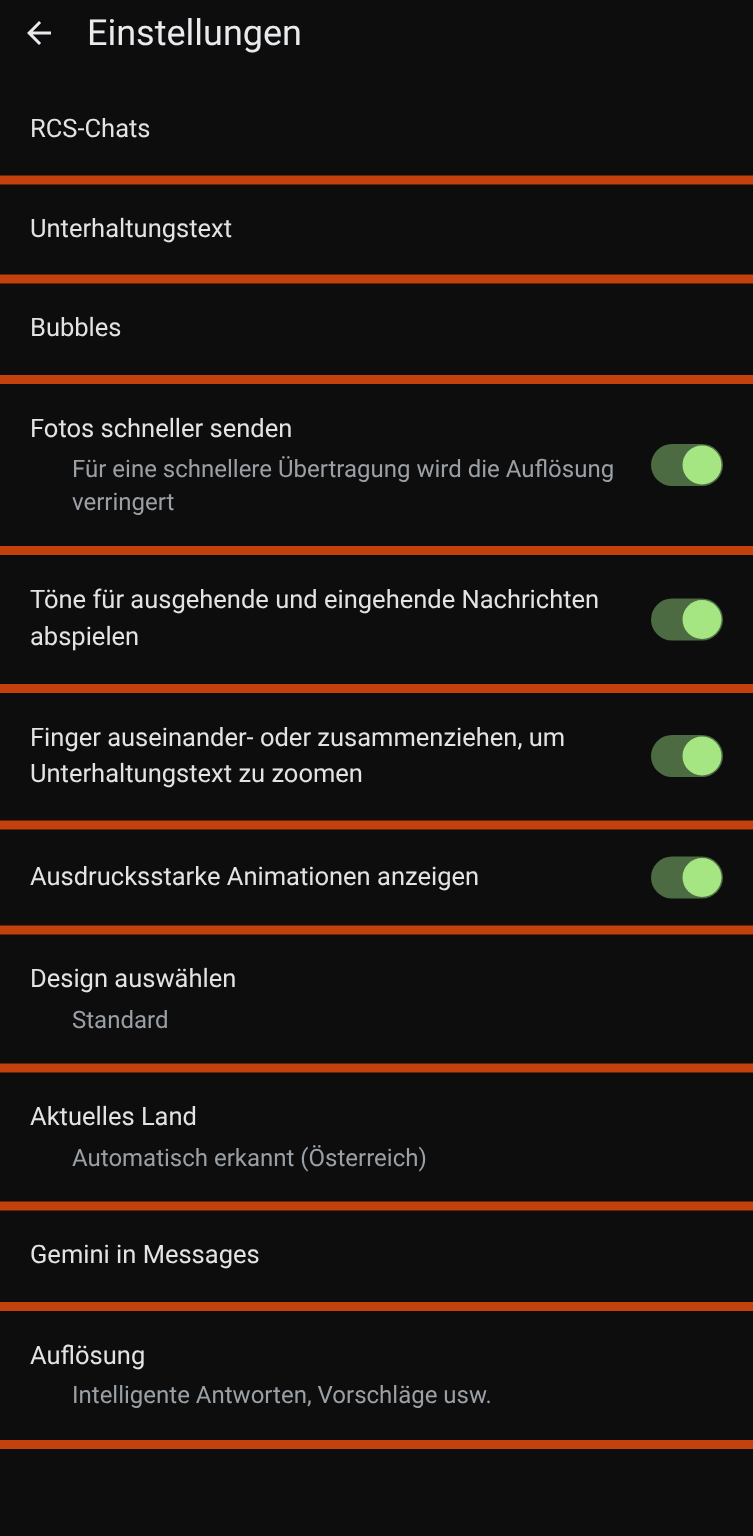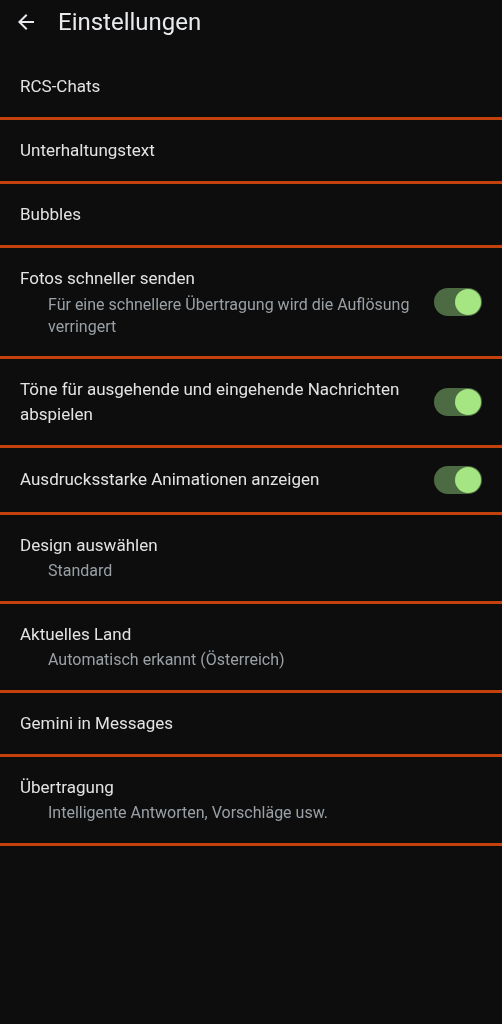--- a/index.html
+++ b/index.html
@@ -36,21 +36,21 @@
     }
     .list {
       display: flex;
       flex-direction: column;
     }
     .item {
       display: flex;
       align-items: center;
       justify-content: space-between;
       padding: 18px 20px 18px 20px;
-      border-bottom: 3px solid #c2410c;
+      border-bottom: 6px solid #c2410c;
       cursor: pointer;
       min-height: 64px;
     }
     .item-text {
       flex: 1;
       padding-right: 16px;
     }
     .item-title {
       font-size: 17px;
       color: #e3e3e3;
@@ -124,20 +124,28 @@
     <div class="item">
       <div class="item-text">
         <div class="item-title">Töne für ausgehende und eingehende Nachrichten abspielen</div>
       </div>
       <div class="toggle on">
         <div class="toggle-thumb"></div>
       </div>
     </div>
     <div class="item">
       <div class="item-text">
+        <div class="item-title">Finger auseinander- oder zusammenziehen, um Unterhaltungstext zu zoomen</div>
+      </div>
+      <div class="toggle on">
+        <div class="toggle-thumb"></div>
+      </div>
+    </div>
+    <div class="item">
+      <div class="item-text">
         <div class="item-title">Ausdrucksstarke Animationen anzeigen</div>
       </div>
       <div class="toggle on">
         <div class="toggle-thumb"></div>
       </div>
     </div>
     <div class="item">
       <div class="item-text">
         <div class="item-title">Design auswählen</div>
         <div class="item-subtitle">Standard</div>
@@ -149,17 +157,17 @@
         <div class="item-subtitle">Automatisch erkannt (Österreich)</div>
       </div>
     </div>
     <div class="item">
       <div class="item-text">
         <div class="item-title">Gemini in Messages</div>
       </div>
     </div>
     <div class="item">
       <div class="item-text">
-        <div class="item-title">Übertragung</div>
+        <div class="item-title">Auflösung</div>
         <div class="item-subtitle">Intelligente Antworten, Vorschläge usw.</div>
       </div>
     </div>
   </div>
 
 </body></html>

